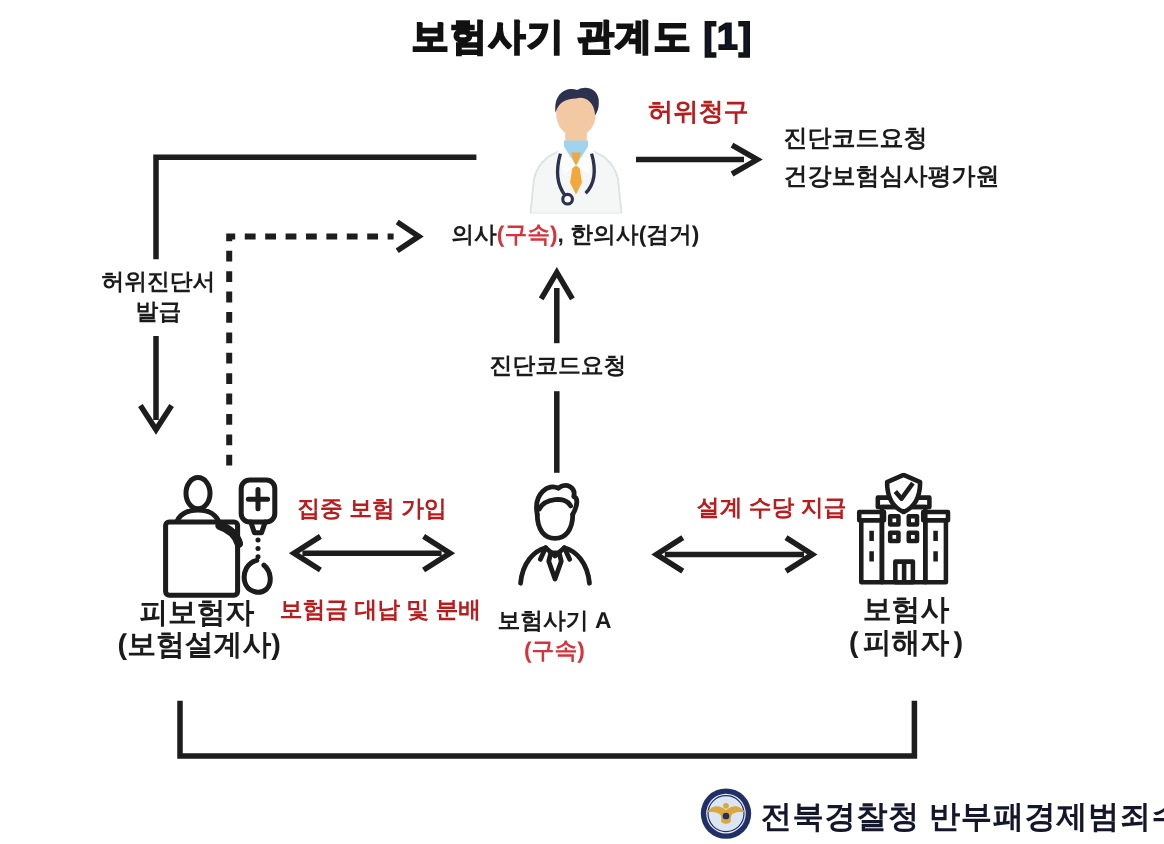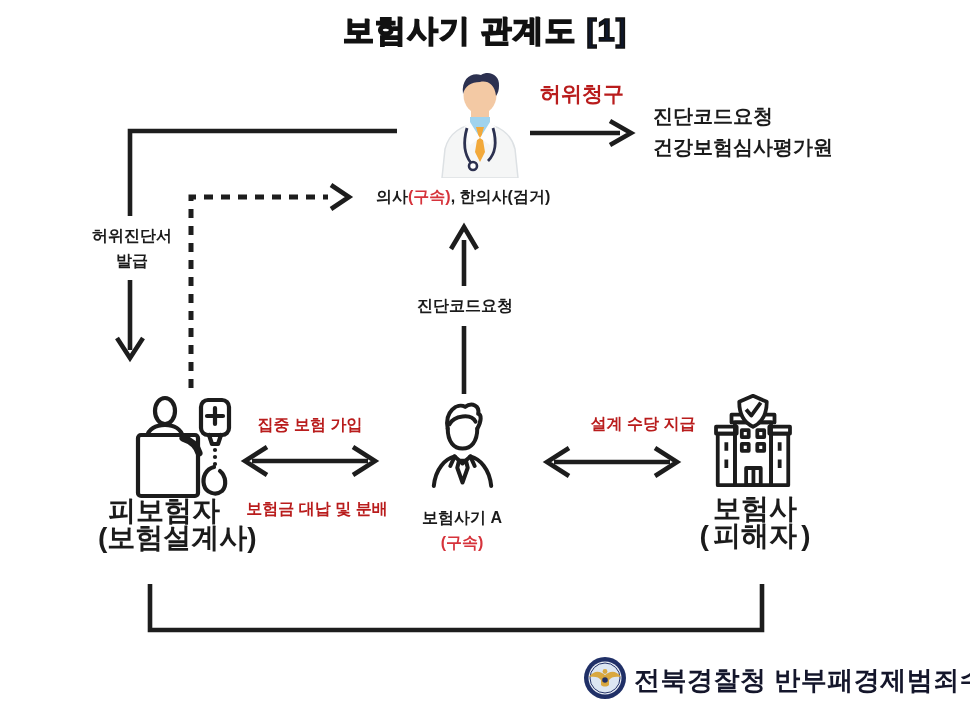--- a/index.html
+++ b/index.html
@@ -10,23 +10,23 @@
   .abs{position:absolute;}
   .lbl{position:absolute;font-weight:bold;color:#1b1b1b;white-space:nowrap;}
   .center{text-align:center;}
   .blue{color:#b91c1c;}
   .red{color:#d6333b;}
   .title{
     left:0;right:0;top:10px;text-align:center;
     font-size:31px;font-weight:900;letter-spacing:1px;color:#0f172a;
     -webkit-text-stroke:1.6px #111;
   }
-  .cap20{font-size:16px;line-height:25px;}
+  .cap20{font-size:19px;line-height:25px;}
   .cap21{font-size:21px;line-height:26px;}
-  .cap22{font-size:28px;line-height:27px;}
+  .cap22{font-size:24px;line-height:27px;}
   .conn{position:absolute;left:0;top:0;pointer-events:none;}
   .footer-org{font-size:26px;font-weight:bold;color:#14162b;letter-spacing:0.5px;}
 </style>
 </head>
 <body>
 
 <div class="canvas">
 
   <svg class="conn" width="970" height="703" viewBox="0 0 970 703">
     <g stroke="#1d1d1d" stroke-width="4.6" fill="none" stroke-linejoin="miter">

